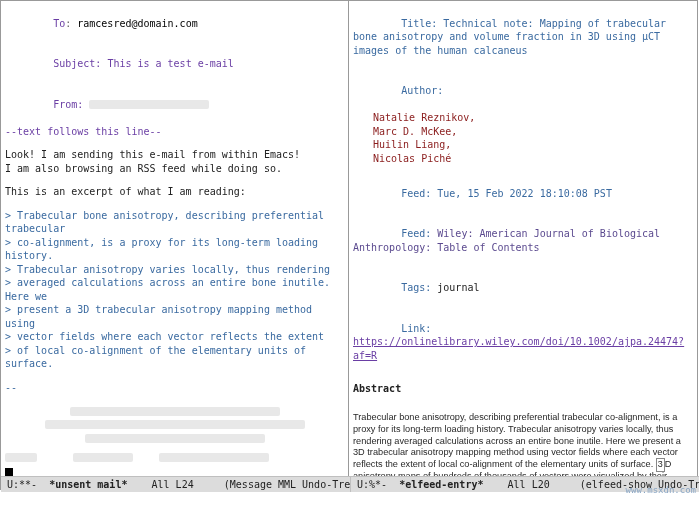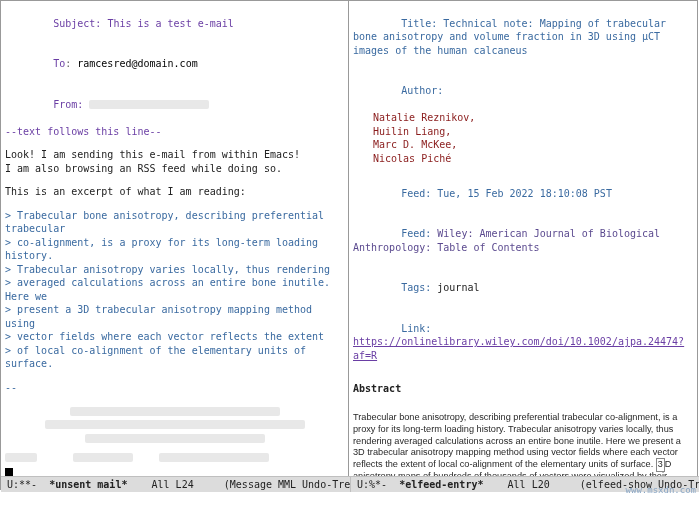--- a/index.html
+++ b/index.html
@@ -73,24 +73,24 @@
   .caret-cell { display:inline-block; outline:1px solid #888; padding:0 1px; margin:0 1px; font-size:9px; }
 </style>
 </head>
 <body>
 
 <div class="frame">
 
   <div class="pane pane-left">
     <div class="pane-body">
       <div class="row">
-        <span class="lbl">Subject:</span> <span class="lbl">This is a test e-mail</span>
+        <span class="lbl">To</span><span class="sep">: </span><span class="val">ramcesred@domain.com</span>
       </div>
       <div class="row">
-        <span class="lbl">To</span><span class="sep">: </span><span class="val">ramcesred@domain.com</span>
+        <span class="lbl">Subject:</span> <span class="lbl">This is a test e-mail</span>
       </div>
       <div class="row">
         <span class="lbl">From:</span> <span class="redacted" style="width:120px"></span>
       </div>
       <div class="row lbl">--text follows this line--</div>
       <div class="row" style="height:10px"></div>
       <div class="row">Look! I am sending this e-mail from within Emacs!</div>
       <div class="row">I am also browsing an RSS feed while doing so.</div>
       <div class="row" style="height:10px"></div>
       <div class="row">This is an excerpt of what I am reading:</div>
@@ -123,22 +123,22 @@
 
   <div class="pane">
     <div class="pane-body">
       <div class="row">
         <span class="lbl-r">Title:</span> <span class="lbl-r">Technical note: Mapping of trabecular bone anisotropy and volume fraction in 3D using µCT images of the human calcaneus</span>
       </div>
       <div class="row">
         <span class="lbl-r">Author:</span>
       </div>
       <div class="row author">Natalie Reznikov,</div>
+      <div class="row author">Marc D. McKee,</div>
       <div class="row author">Huilin Liang,</div>
-      <div class="row author">Marc D. McKee,</div>
       <div class="row author">Nicolas Piché</div>
       <div class="row" style="height:8px"></div>
       <div class="row">
         <span class="lbl-r">Feed:</span> <span class="date">Tue, 15 Feb 2022 18:10:08 PST</span>
       </div>
       <div class="row">
         <span class="lbl-r">Feed:</span> <span class="feed">Wiley: American Journal of Biological Anthropology: Table of Contents</span>
       </div>
       <div class="row">
         <span class="lbl-r">Tags:</span> <span>journal</span>

